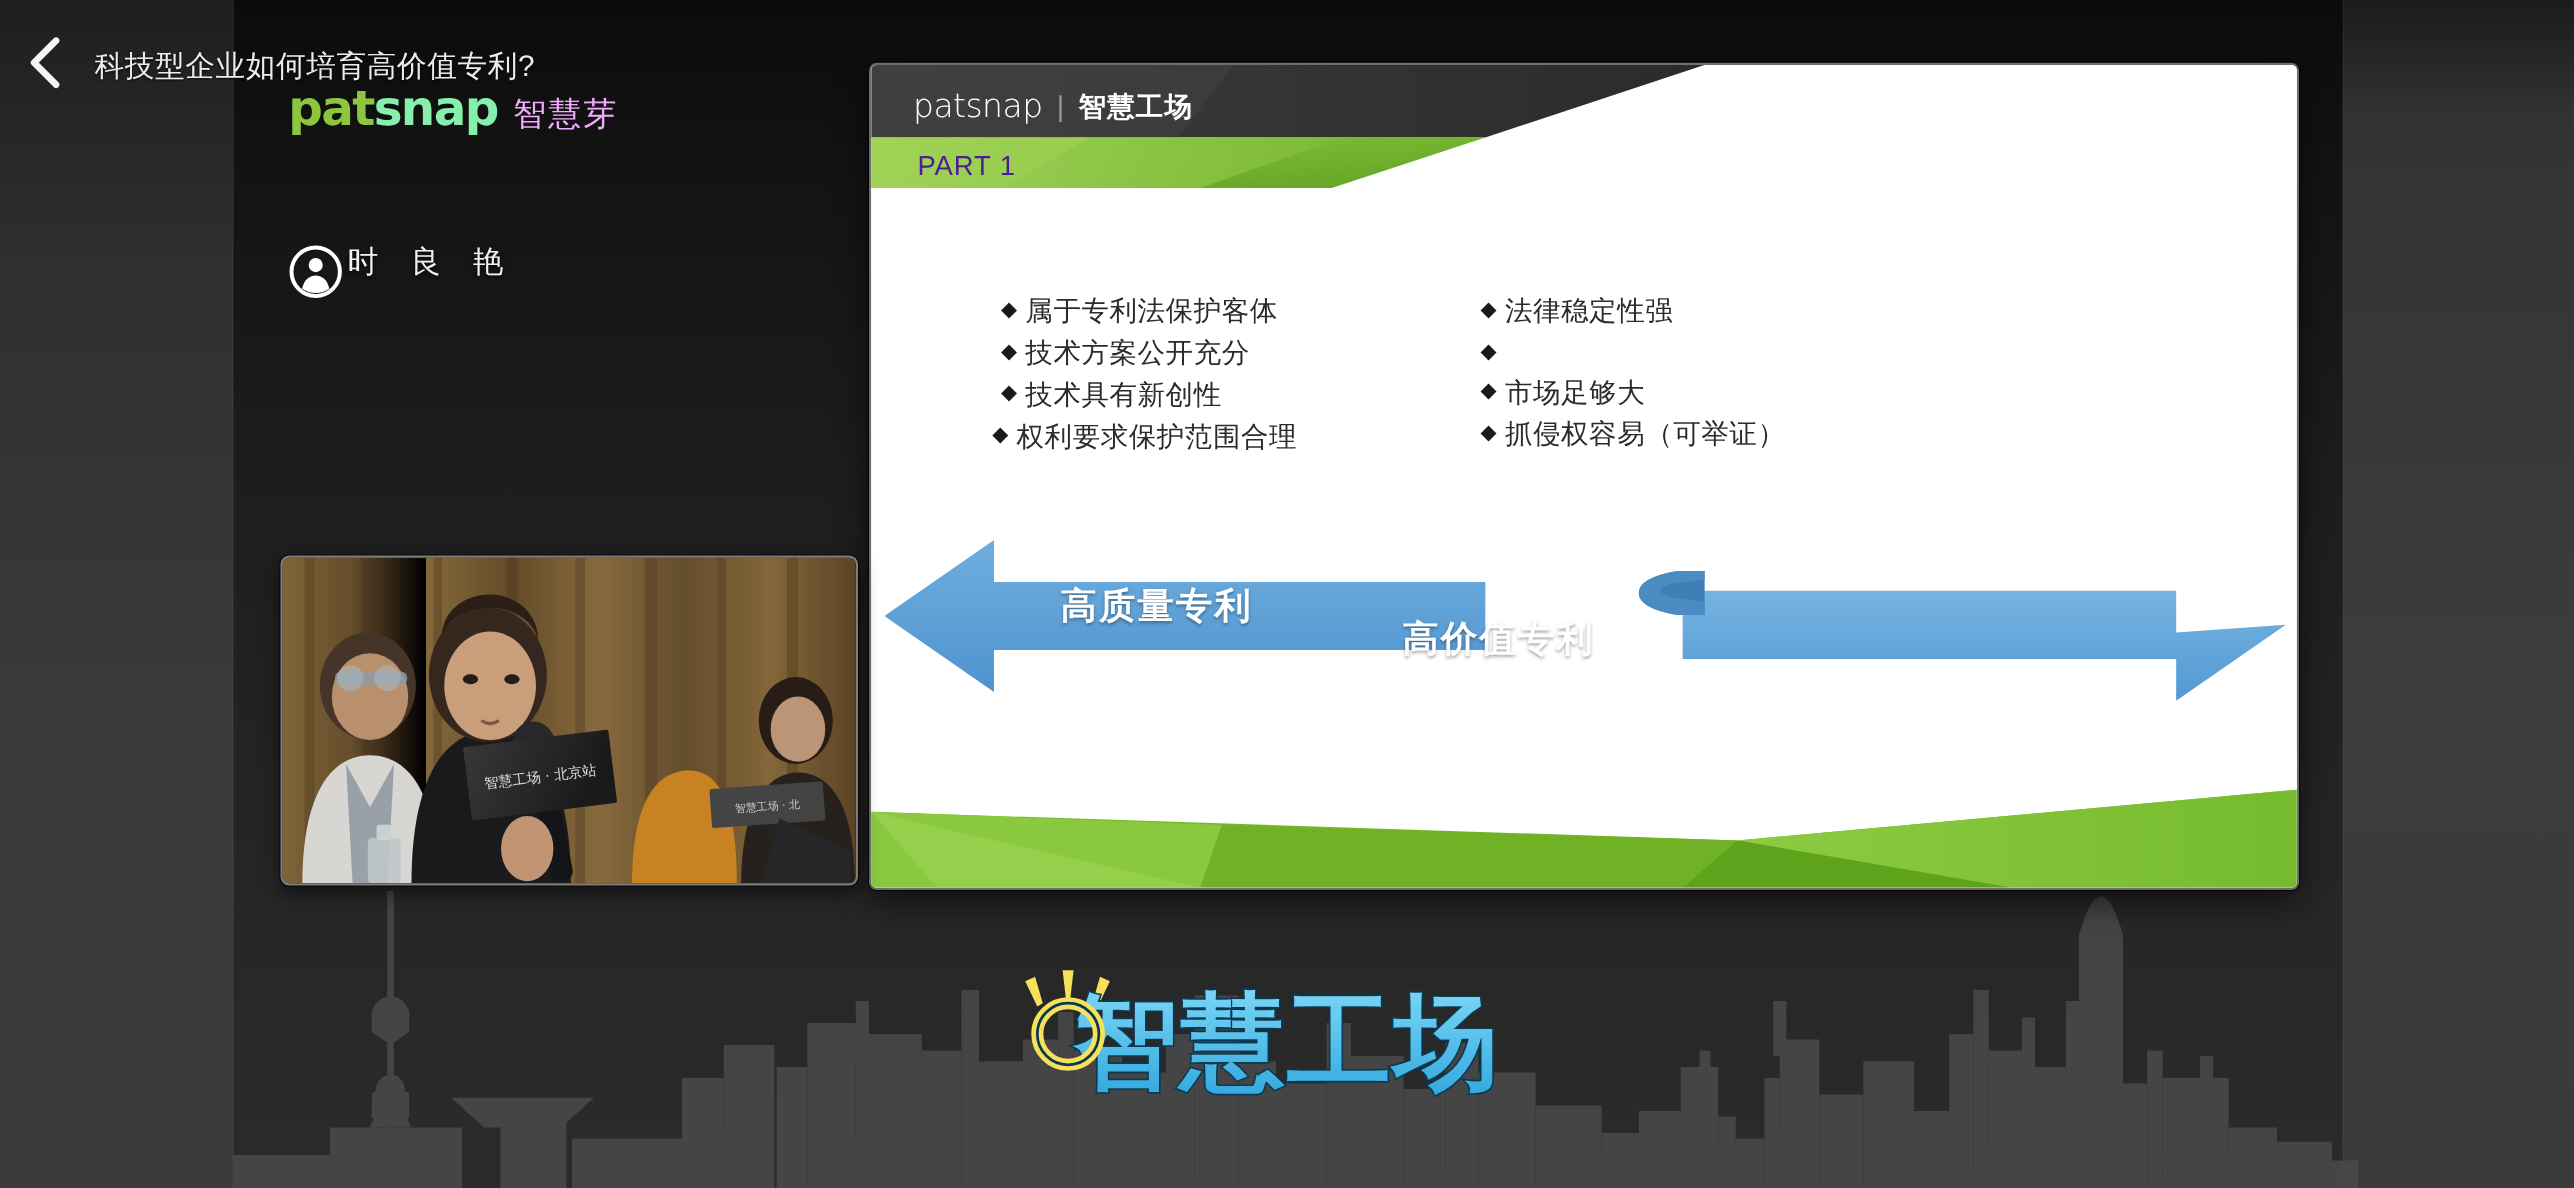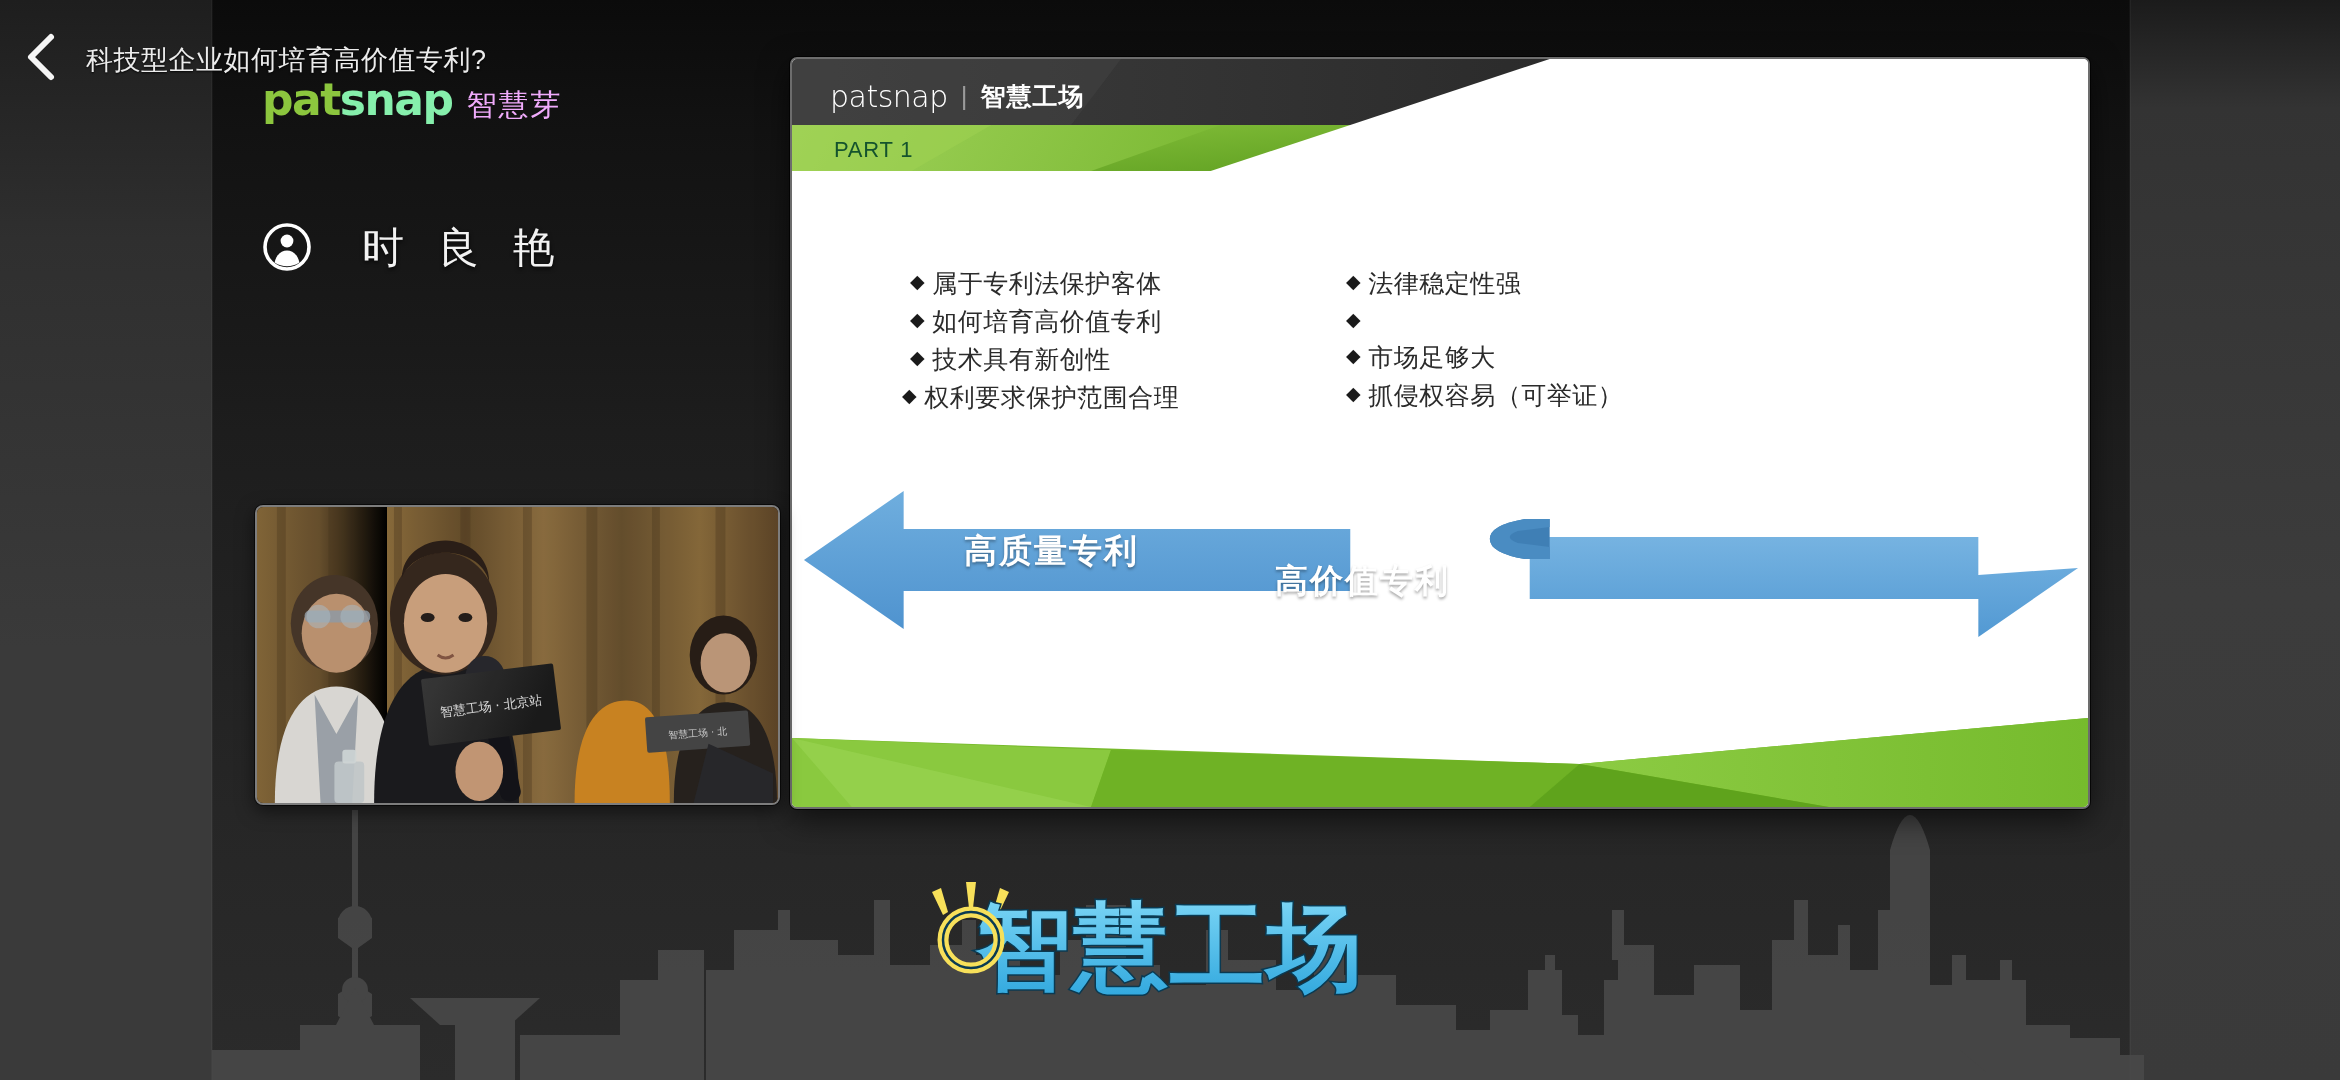--- a/index.html
+++ b/index.html
@@ -39,23 +39,23 @@
                 font-family:"DejaVu Sans",sans-serif; line-height:1; }
   .brand-pat  { color:#8cc63e; }
   .brand-snap { color:#86efac; }
   .brand-cn   { color:#f0abfc; font-size:30px; letter-spacing:2px; line-height:1; }
 
   
   .info { position:absolute; left:258px; top:218px; z-index:6; color:#f2f2f2; }
   .info-row { display:flex; align-items:flex-start; margin-bottom:38px; }
   .info-icon { width:58px; flex:0 0 58px; display:flex; justify-content:center;
                padding-top:4px; }
-  .info-text { font-size:42px; line-height:1.45; letter-spacing:4px;
+  .info-text { font-size:28px; line-height:1.45; letter-spacing:4px;
                font-family:"DejaVu Serif","Liberation Serif",serif;
-               text-shadow:0 2px 4px rgba(0,0,0,.8); white-space:pre-line;margin-left:46px; }
+               text-shadow:0 2px 4px rgba(0,0,0,.8); white-space:pre-line; }
   .info-text.name { letter-spacing:10px; }
 
   
   .video-thumb { position:absolute; left:255px; top:505px; width:525px; height:300px;
                  border-radius:8px; overflow:hidden; z-index:6;
                  border:2px solid #7d7d7d; background:#1a1410;
                  box-shadow:0 0 0 1px rgba(0,0,0,.6), 0 6px 18px rgba(0,0,0,.55); }
   .video-thumb svg { display:block; width:100%; height:100%; }
 
   
@@ -69,21 +69,21 @@
   .slide-botsvg { position:absolute; left:0; bottom:0; width:100%; height:125px; }
 
   .slide-logo { position:absolute; left:38px; top:20px; z-index:3;
                 display:flex; align-items:center; gap:13px; }
   .slide-logo-word { color:#fff; font-size:30px; font-weight:300; letter-spacing:-.5px;
                      font-family:"DejaVu Sans",sans-serif; }
   .slide-logo-sep  { color:#9a9a9a; font-size:26px; font-weight:300; }
   .slide-logo-cn   { color:#fff; font-size:25px; font-weight:bold; letter-spacing:1px; }
 
   .slide-part { position:absolute; left:42px; top:78px; z-index:3;
-                color:#14532d; font-size:22px; letter-spacing:.8px; font-weight:400; }
+                color:#4c1d95; font-size:25px; letter-spacing:.8px; font-weight:400; }
 
   .slide-title { position:absolute; right:30px; top:74px; z-index:3;
                  color:#6fa8d4; font-size:42px; font-weight:bold; letter-spacing:.5px;
                  white-space:nowrap; }
 
   .cols { position:absolute; left:0; top:205px; width:100%; display:flex; z-index:3; }
   .col { }
   .col-left  { margin-left:118px; width:380px; }
   .col-right { margin-left:56px; width:640px; }
   .bullet { display:flex; align-items:flex-start; font-size:25px; color:#2b2b2b;
@@ -331,21 +331,21 @@
 
 
       <div class="cols">
         <div class="col col-left">
           <div class="bullet">
             <span class="dia">◆</span>
             <span>属于专利法保护客体</span>
           </div>
           <div class="bullet">
             <span class="dia">◆</span>
-            <span>如何培育高价值专利</span>
+            <span>技术方案公开充分</span>
           </div>
           <div class="bullet">
             <span class="dia">◆</span>
             <span>技术具有新创性</span>
           </div>
           <div class="bullet" style="margin-left:-8px">
             <span class="dia">◆</span>
             <span>权利要求保护范围合理</span>
           </div>
         </div>

